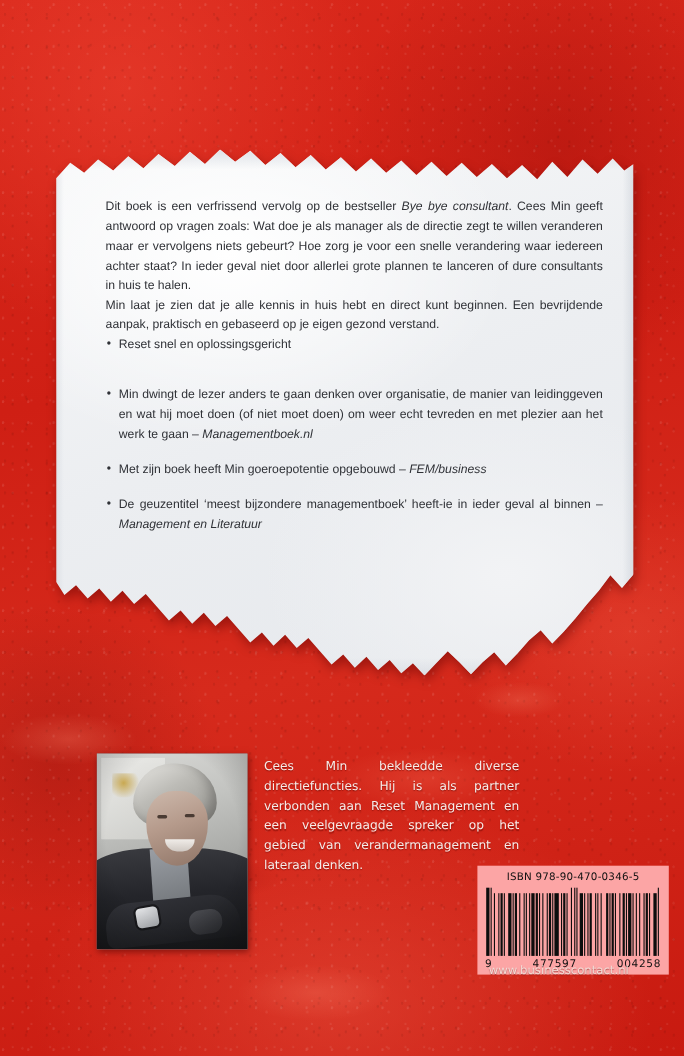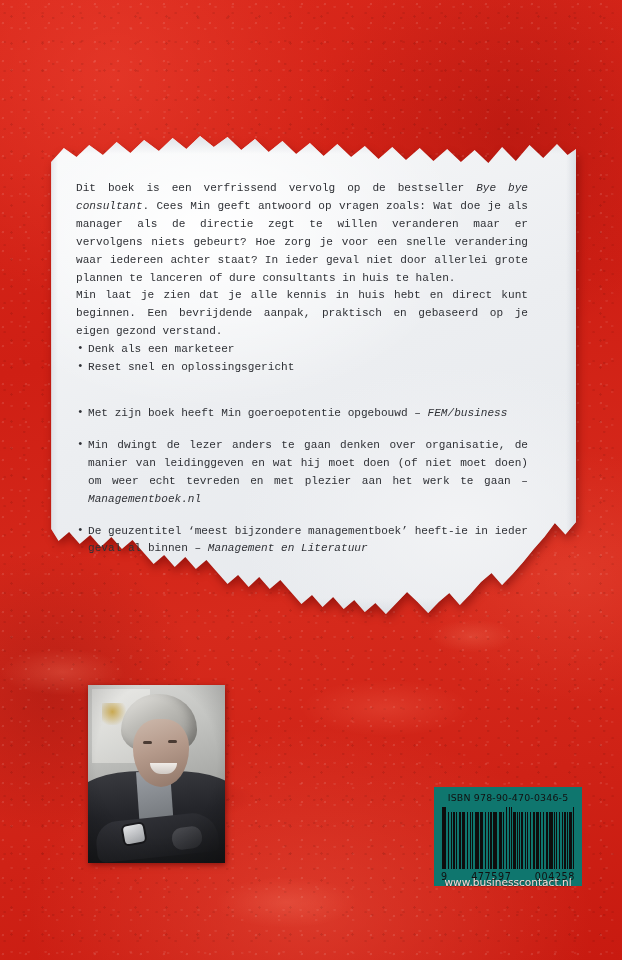--- a/index.html
+++ b/index.html
@@ -108,25 +108,25 @@
     background:
       linear-gradient(to bottom, rgba(205,210,218,.75) 0px, rgba(205,210,218,0) 22px),
       linear-gradient(to top,    rgba(198,204,213,.85) 0px, rgba(198,204,213,0) 34px),
       linear-gradient(to right,  rgba(200,206,214,.55) 0px, rgba(200,206,214,0) 10px),
       linear-gradient(to left,   rgba(200,206,214,.55) 0px, rgba(200,206,214,0) 10px);
   }
 
   
   .paper-text {
     position: absolute;
-    left: 76px;
+    left: 96px;
     top: 180px;
     width: 452px;
     color: #2f3136;
-    font-family: Liberation Mono, monospace;
+    font-family: Liberation Sans, sans-serif;
     font-size: 11.1px;
     line-height: 17.9px;
     text-align: justify;
   }
   .paper-text p { margin: 0; }
   .paper-text .gap { height: 14px; }
   .paper-text em { font-style: italic; }
 
   ul.bullets {
     margin: 0;
@@ -273,22 +273,22 @@
     text-align: justify;
     text-shadow: 0 1px 1px rgba(110,6,2,.6);
   }
   .author-bio p { margin: 0; }
 
   
   .barcode-block {
     position: absolute;
     left: 434px;
     top: 787px;
-    width: 148px;
-    background: #0f766e;
+    width: 174px;
+    background: #fca5a5;
     padding: 5px 6px 4px 6px;
     box-sizing: border-box;
   }
   .isbn-text {
     text-align: center;
     color: #111;
     font-family: "DejaVu Sans", sans-serif;
     font-size: 9.4px;
     letter-spacing: .2px;
     margin-bottom: 4px;
@@ -343,53 +343,55 @@
   </div>
 
   <div class="paper-text">
 
     <p><span>Dit boek is een verfrissend vervolg op de bestseller </span><em>Bye bye consultant</em><span>. Cees Min geeft antwoord op vragen zoals: Wat doe je als manager als de directie zegt te willen veranderen maar er vervolgens niets gebeurt? Hoe zorg je voor een snelle verandering waar iedereen achter staat? In ieder geval niet door allerlei grote plannen te lanceren of dure consultants in huis te halen.</span></p>
 
     <p>Min laat je zien dat je alle kennis in huis hebt en direct kunt beginnen. Een bevrijdende aanpak, praktisch en gebaseerd op je eigen gezond verstand.</p>
 
 
     <ul class="bullets">
-      <li>Denk als een marketeer</li>
       <li>Reset snel en oplossingsgericht</li>
     </ul>
 
     <div class="gap"></div>
 
 
     <div class="gap"></div>
 
 
     <ul class="quotes">
+      <li><span>Min dwingt de lezer anders te gaan denken over organisatie, de manier van leidinggeven en wat hij moet doen (of niet moet doen) om weer echt tevreden en met plezier aan het werk te gaan – </span><em>Managementboek.nl</em></li>
       <li><span>Met zijn boek heeft Min goeroepotentie opgebouwd – </span><em>FEM/business</em></li>
-      <li><span>Min dwingt de lezer anders te gaan denken over organisatie, de manier van leidinggeven en wat hij moet doen (of niet moet doen) om weer echt tevreden en met plezier aan het werk te gaan – </span><em>Managementboek.nl</em></li>
       <li><span>De geuzentitel ‘meest bijzondere managementboek’ heeft-ie in ieder geval al binnen – </span><em>Management en Literatuur</em></li>
     </ul>
   </div>
 
   <div class="author-photo">
     <div class="photo-bg"></div>
     <div class="photo-poster"></div>
     <div class="photo-suit"></div>
     <div class="photo-shirt"></div>
     <div class="photo-hair"></div>
     <div class="photo-face"></div>
     <div class="photo-eye l"></div>
     <div class="photo-eye r"></div>
     <div class="photo-smile"></div>
     <div class="photo-arm"></div>
     <div class="photo-watch"></div>
     <div class="photo-hand"></div>
     <div class="photo-vign"></div>
   </div>
 
+  <div class="author-bio">
+    <p>Cees Min bekleedde diverse directiefuncties. Hij is als partner verbonden aan Reset Management en een veelgevraagde spreker op het gebied van verandermanagement en lateraal denken.</p>
+  </div>
 
   <div class="barcode-block">
     <div class="isbn-text">ISBN 978-90-470-0346-5</div>
     <div class="bars" id="bars">
         <i style="width: 3.54px; height: 100%;"></i>
         <i style="width: 1.18px; background: transparent; height: 100%;"></i>
         <i style="width: 1.18px; height: 100%;"></i>
         <i style="width: 2.36px; background: transparent; height: 92%;"></i>
         <i style="width: 1.18px; height: 92%;"></i>
         <i style="width: 3.54px; background: transparent; height: 92%;"></i>

